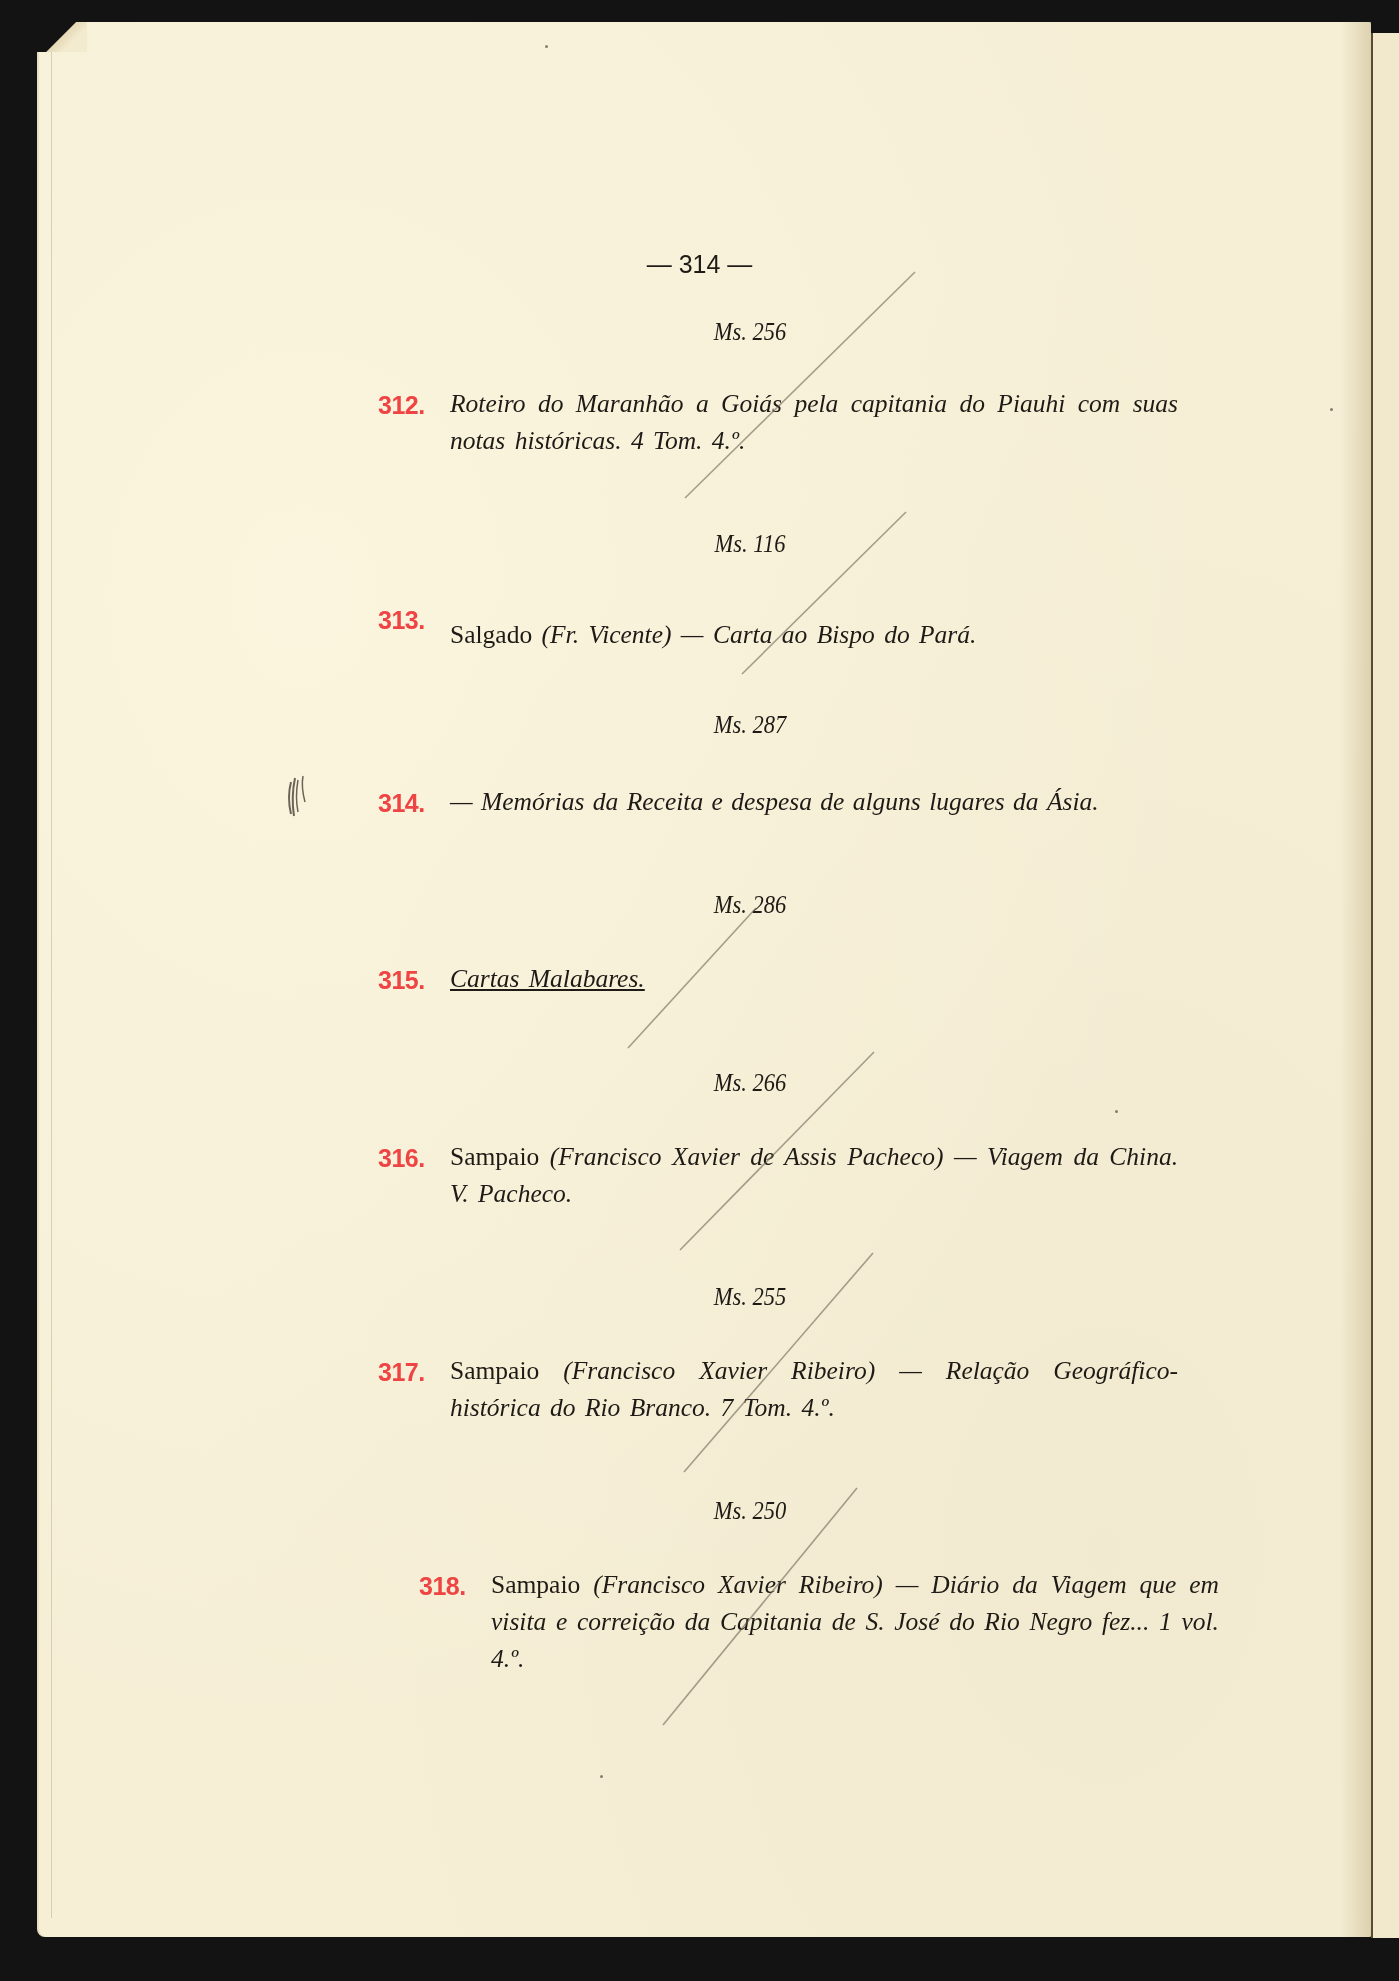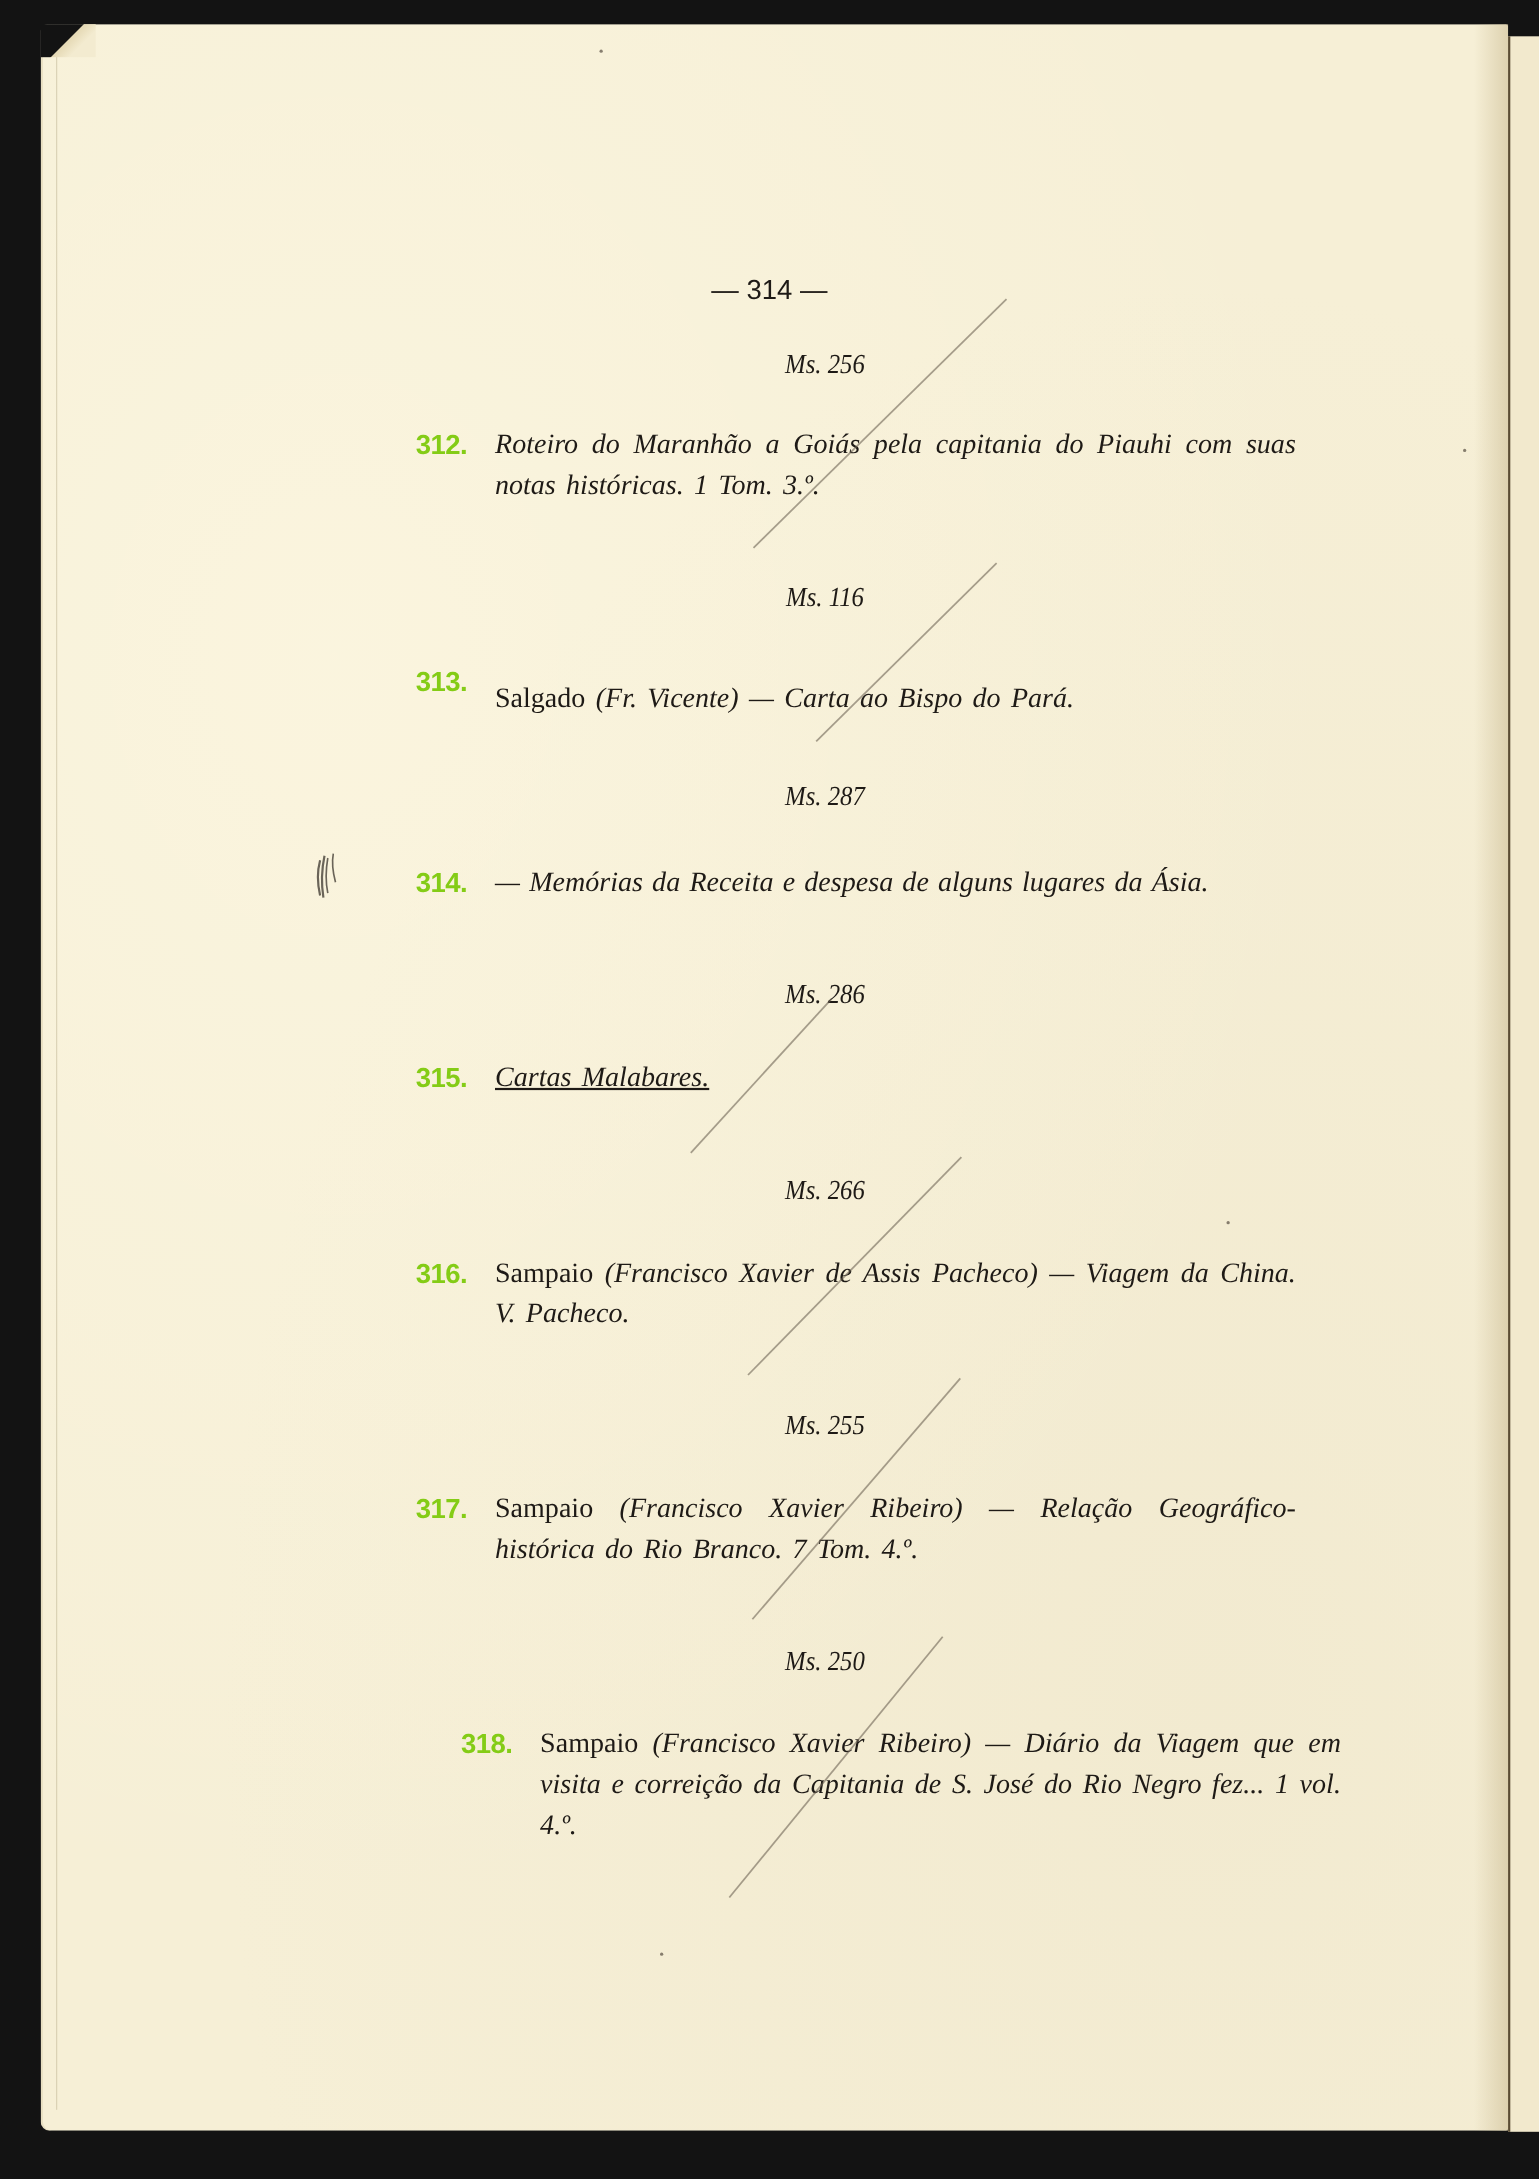--- a/index.html
+++ b/index.html
@@ -92,21 +92,21 @@
       line-height: 37px;
     }
     .entry-num {
       position: absolute;
       left: 0;
       top: 2px;
       font-family: "Liberation Sans", "DejaVu Sans", sans-serif;
       font-weight: bold;
       font-size: 25px;
       letter-spacing: -0.5px;
-      color: #84cc16;
+      color: #ef4444;
     }
     .entry-body {
       position: absolute;
       left: 72px;
       width: 728px;
       text-align: justify;
       text-align-last: left;
       font-family: "Liberation Serif", "DejaVu Serif", serif;
       word-spacing: 3px;
     }
@@ -140,21 +140,21 @@
   </div>
   <div class="gutter-shadow"></div>
   <div class="next-page"></div>
   <div class="corner-fold"></div>
 
   <div class="text page-number">— 314 —</div>
 
   <div class="text ms-label" style="top:318px;">Ms. 256</div>
   <div class="text entry" style="top:385px; height:80px;">
     <span class="entry-num">312.</span>
-    <span class="entry-body it">Roteiro do Maranhão a Goiás pela capitania do Piauhi com suas notas históricas. 1 Tom. 3.º.</span>
+    <span class="entry-body it">Roteiro do Maranhão a Goiás pela capitania do Piauhi com suas notas históricas. 4 Tom. 4.º.</span>
   </div>
 
   <div class="text ms-label" style="top:530px;">Ms. 116</div>
   <div class="text entry" style="top:600px; height:40px;">
     <span class="entry-num">313.</span>
     <span class="entry-body" style="text-align:left;margin-top:16px;"><span class="roman">Salgado</span> <span class="it">(Fr. Vicente) — Carta ao Bispo do Pará.</span></span>
   </div>
 
   <div class="text ms-label" style="top:711px;">Ms. 287</div>
   <svg class="pencil-mark" viewBox="0 0 30 50">

